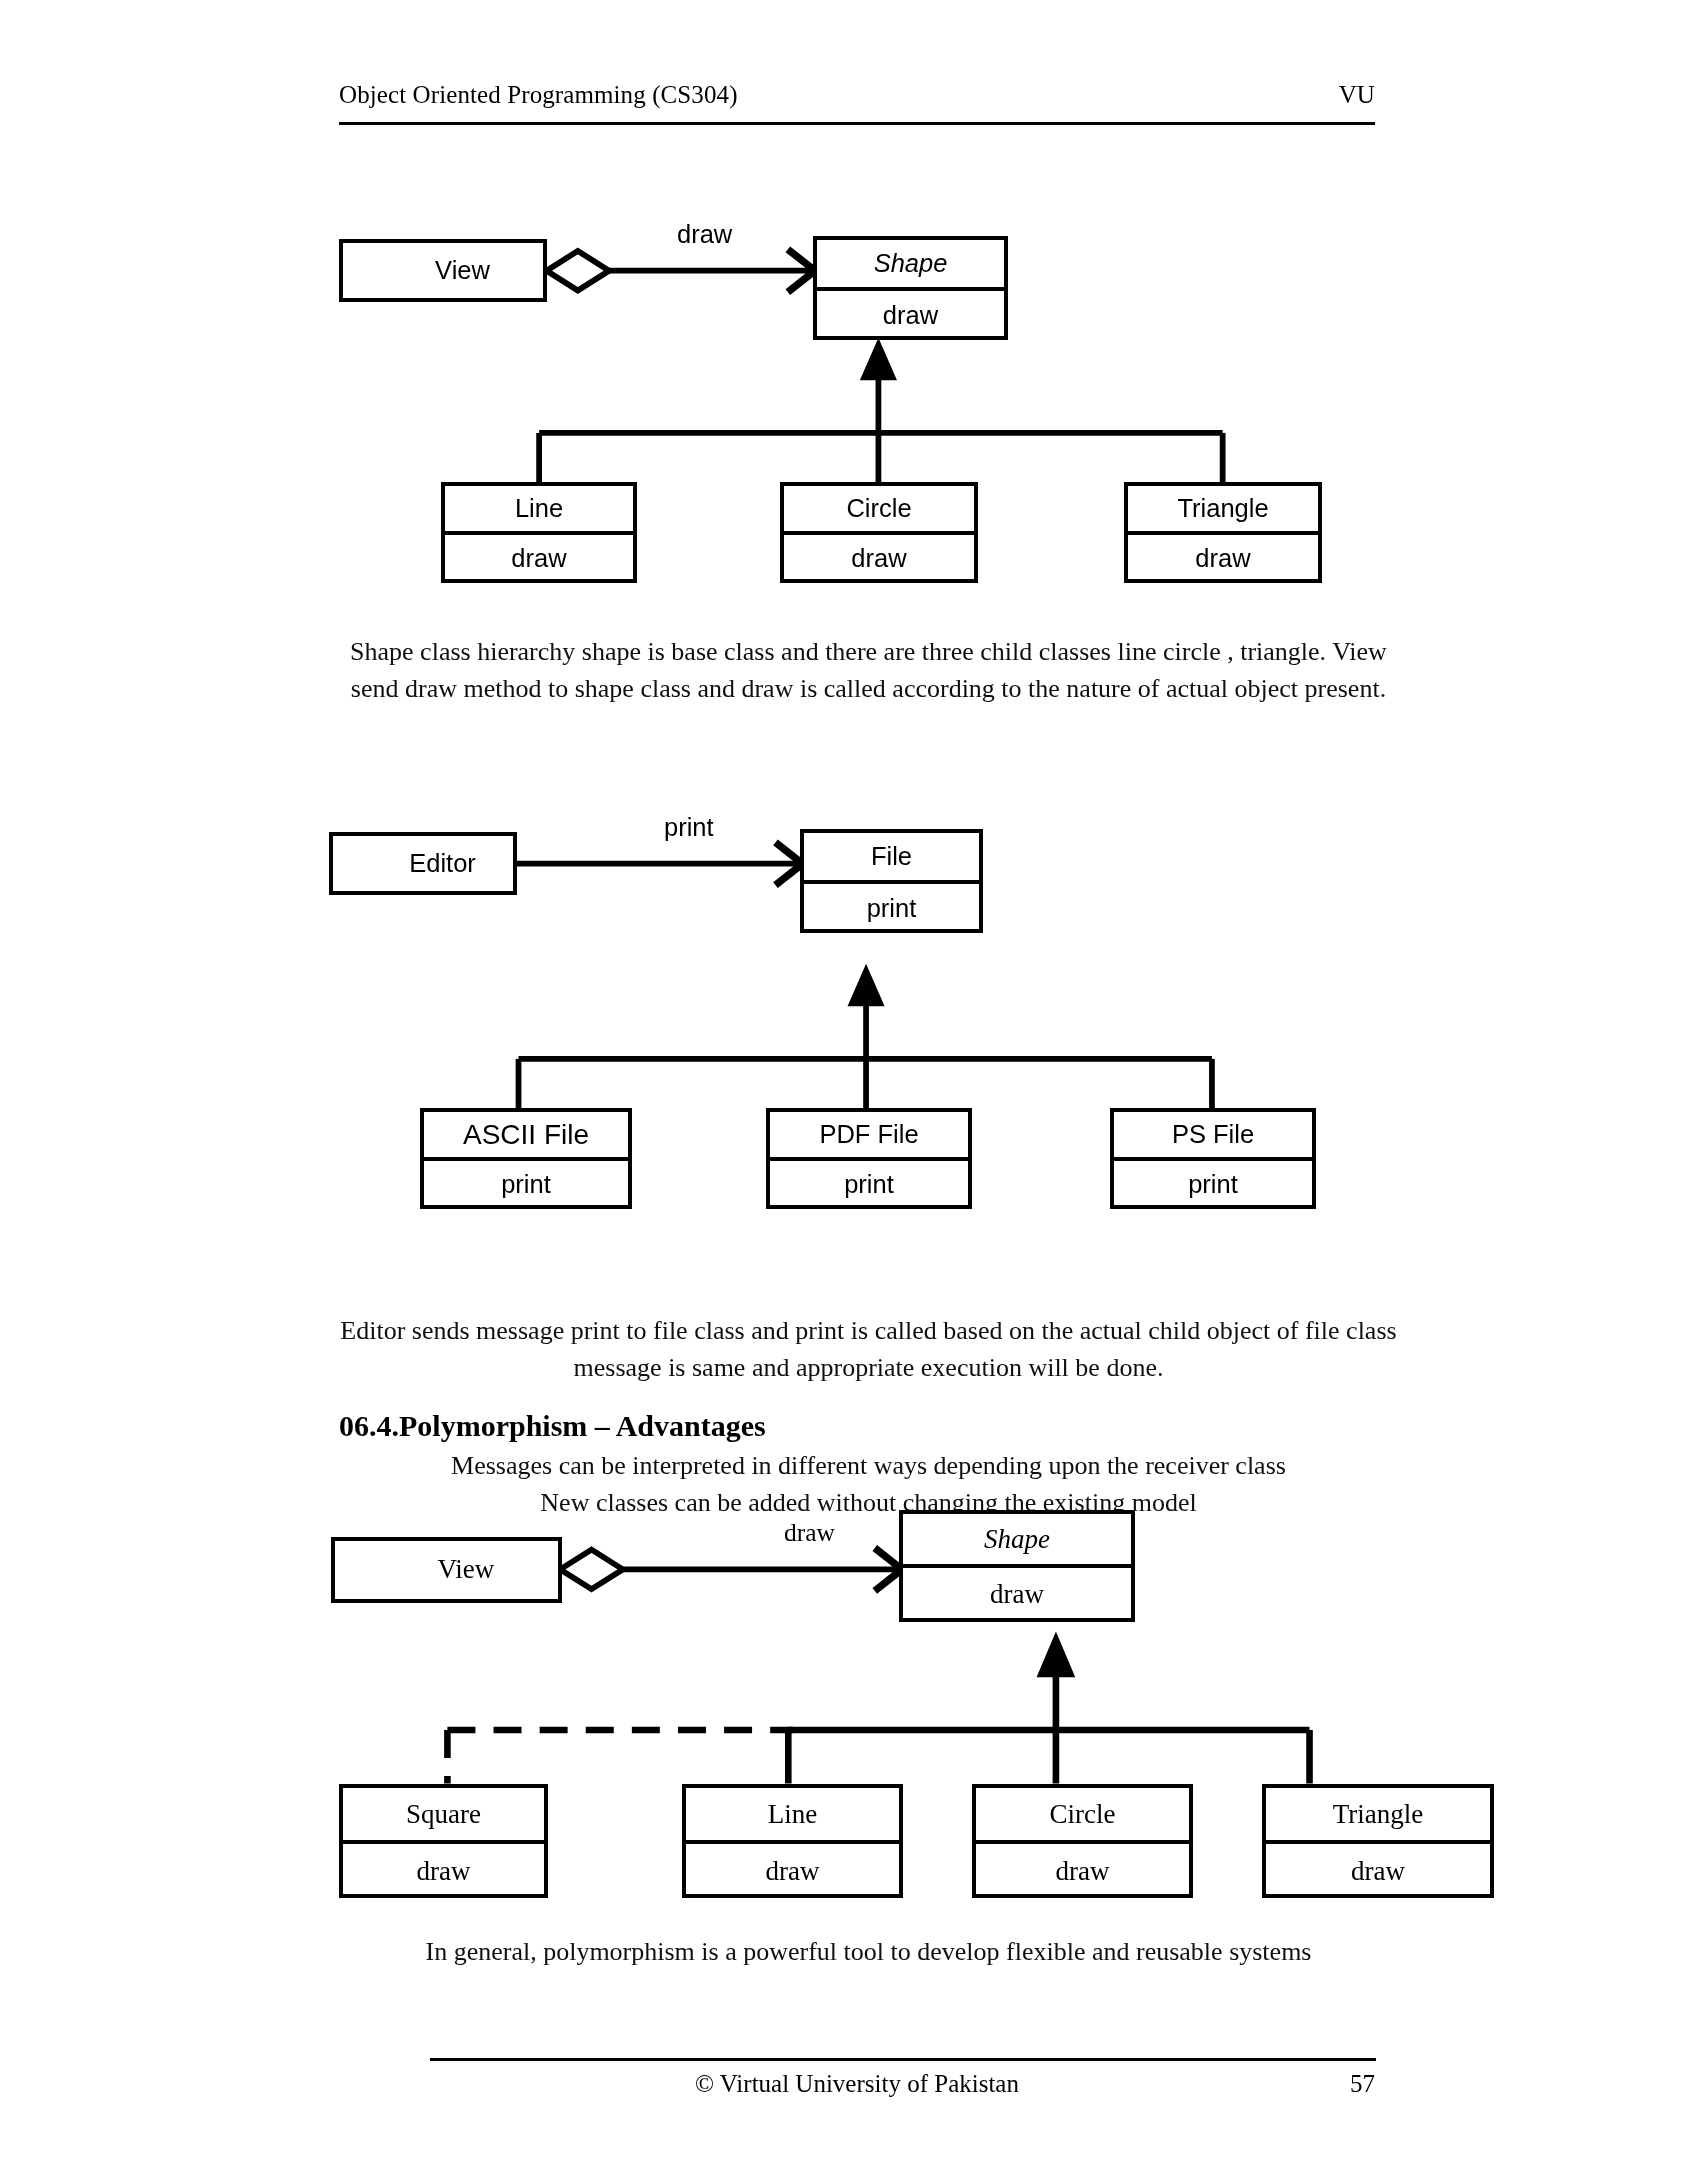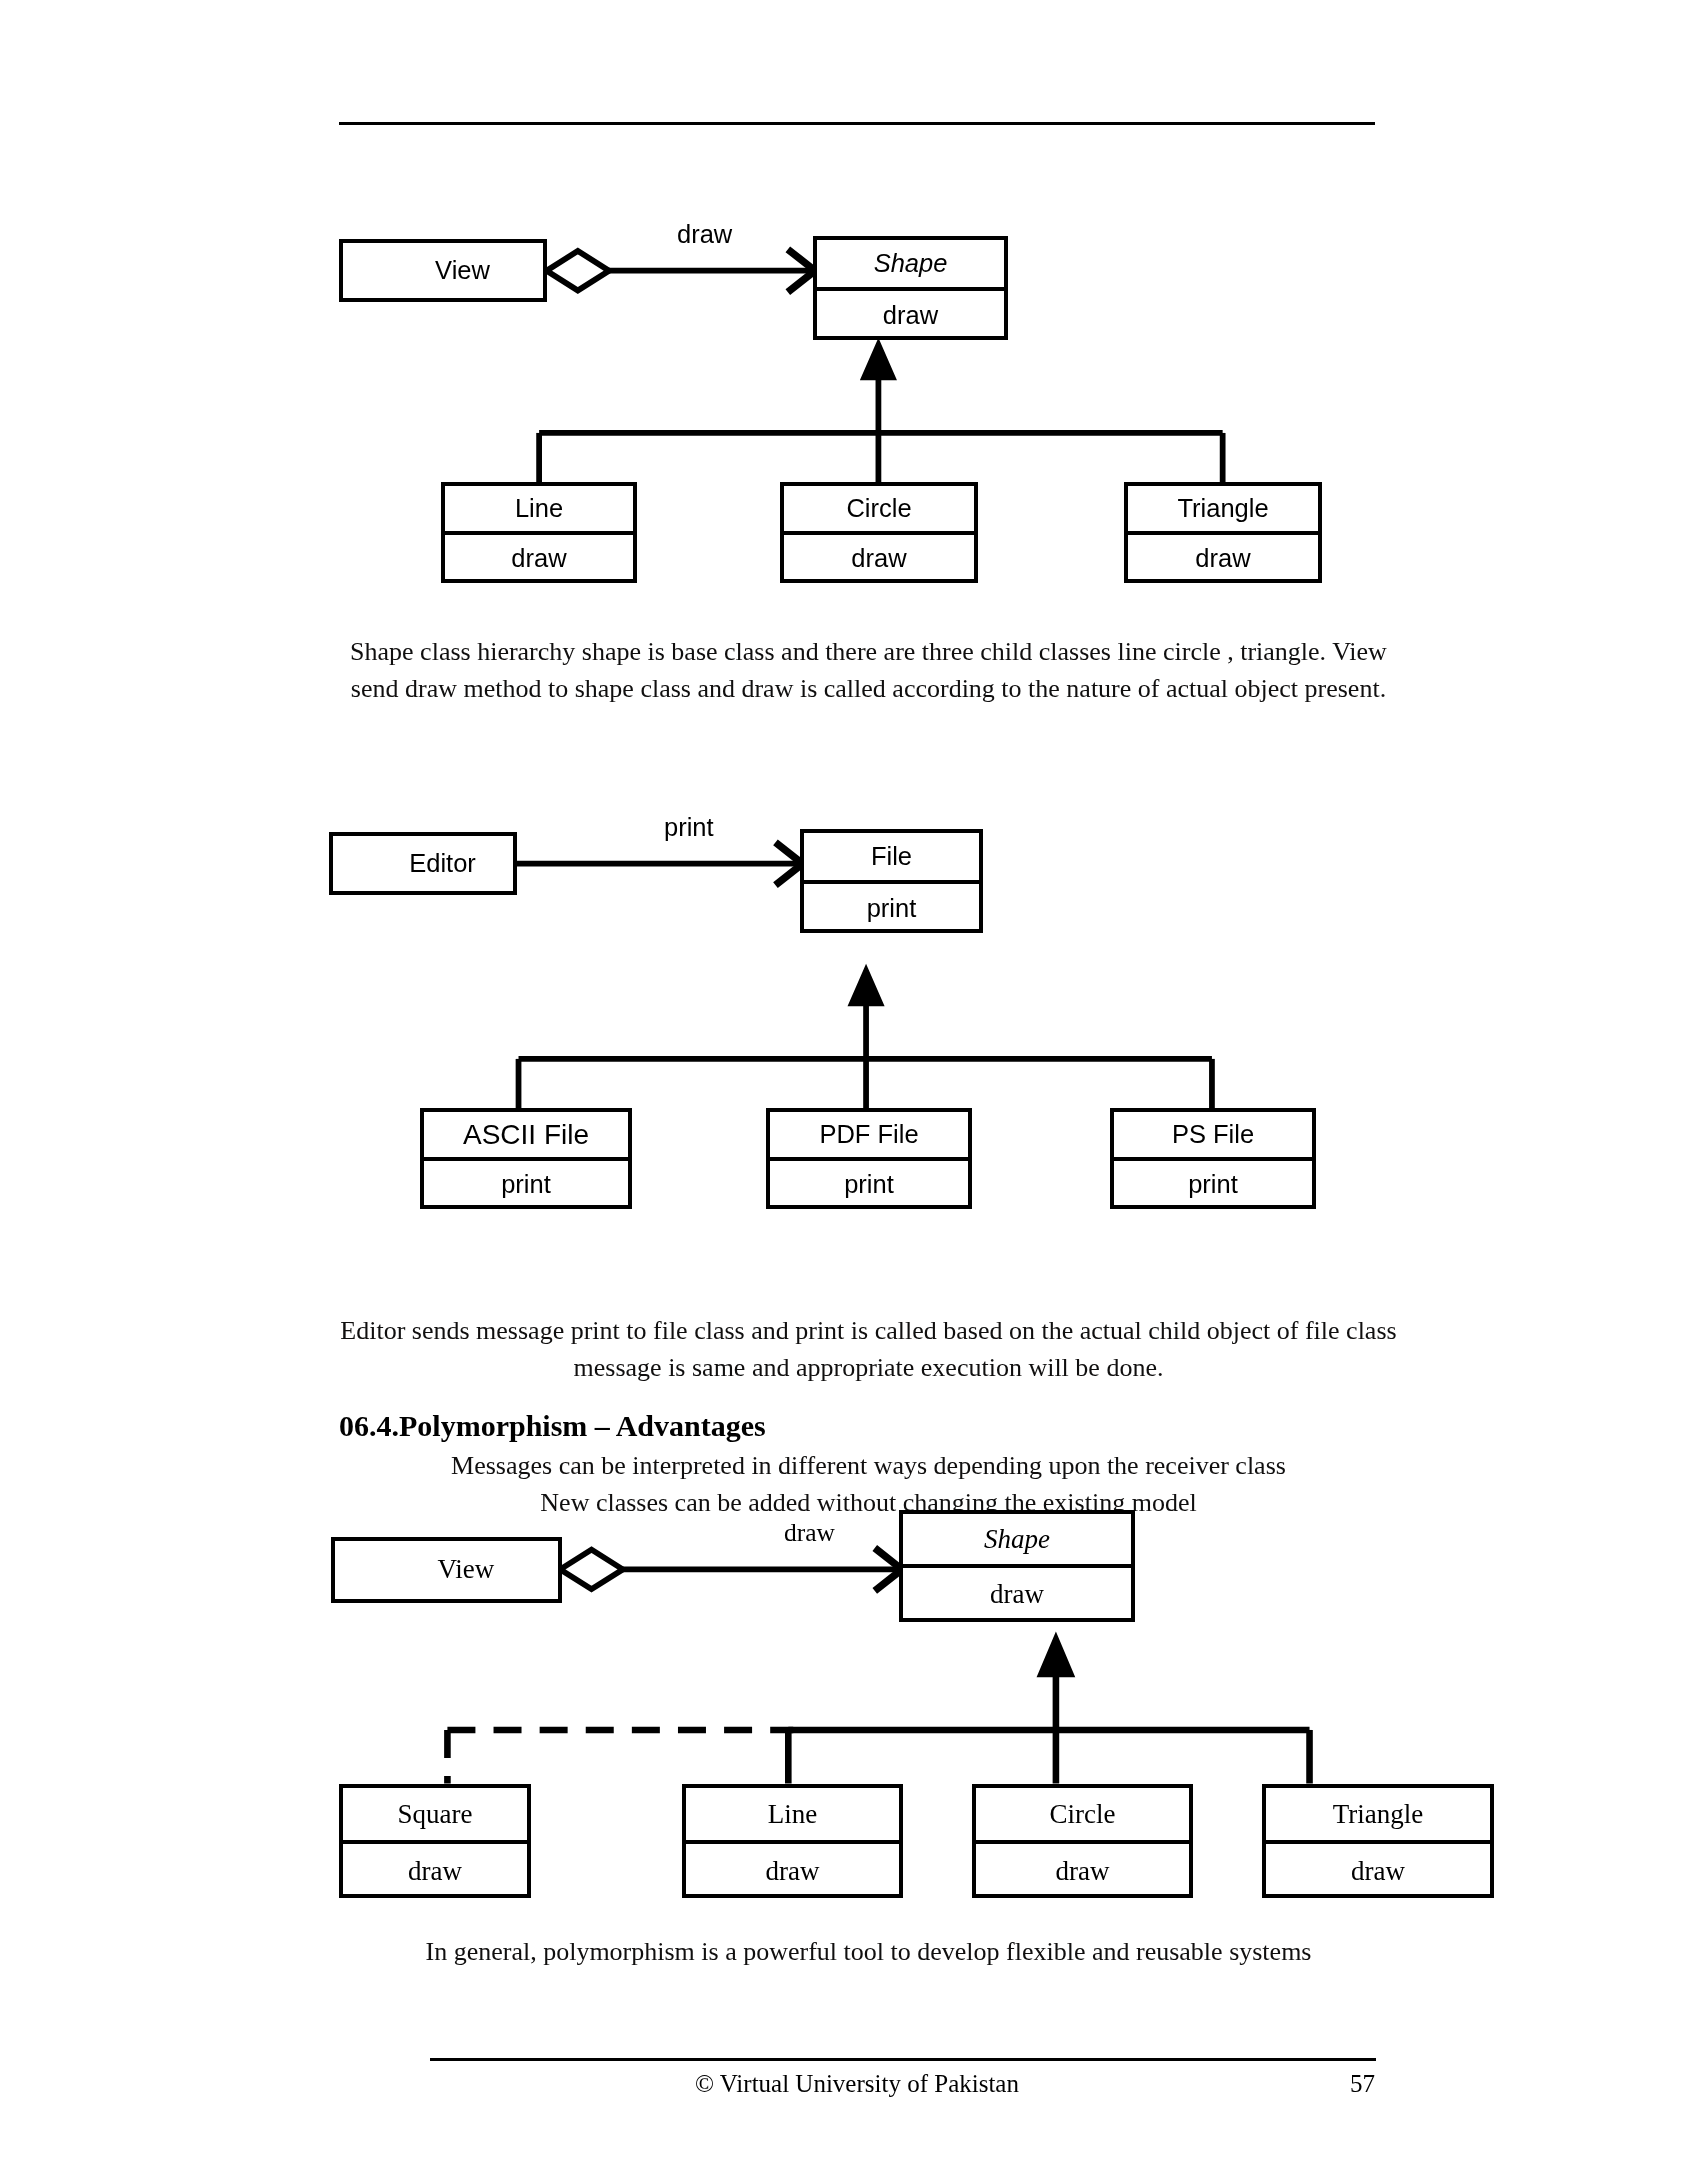--- a/index.html
+++ b/index.html
@@ -124,20 +124,24 @@
     position: absolute;
     font-size: 25.5px;
     white-space: nowrap;
   }
 </style>
 </head>
 <body>
 
 <div class="page">
 
+  <div class="page-header">
+    <span>Object Oriented Programming (CS304)</span>
+    <span>VU</span>
+  </div>
   <div class="header-rule"></div>
 
   <div class="diagram sans" style="left:339px; top:231px; width:1036px; height:338px;">
 
     <svg class="uml-svg" width="1036" height="338" style="position:absolute;left:0;top:0;" viewBox="0 0 1258 410">
 
       <polygon points="252,48 290,24 328,48 290,72" fill="#fff" stroke="#000" stroke-width="7"></polygon>
 
       <line x1="326" y1="48" x2="575" y2="48" stroke="#000" stroke-width="7"></line>
 
@@ -258,21 +262,21 @@
 
     <div class="cls-box single" style="left:-8.2px; top:16.5px; width:231px; height:66px;">
       <div class="cls-name" style="height:100%; font-size:27px;">View</div>
     </div>
 
     <div class="cls-box" style="left:560px; top:-10px; width:236px; height:112px;">
       <div class="cls-name italicname" style="height:54px; font-size:27px;">Shape</div>
       <div class="cls-op" style="height:53px; font-size:27px;">draw</div>
     </div>
 
-    <div class="cls-box" style="left:0px; top:264px; width:192px; height:114px;">
+    <div class="cls-box" style="left:0px; top:264px; width:209px; height:114px;">
       <div class="cls-name" style="height:56px; font-size:27px;">Square</div>
       <div class="cls-op" style="height:54px; font-size:27px;">draw</div>
     </div>
 
     <div class="cls-box" style="left:343px; top:264px; width:221px; height:114px;">
       <div class="cls-name" style="height:56px; font-size:27px;">Line</div>
       <div class="cls-op" style="height:54px; font-size:27px;">draw</div>
     </div>
 
     <div class="cls-box" style="left:633px; top:264px; width:221px; height:114px;">

